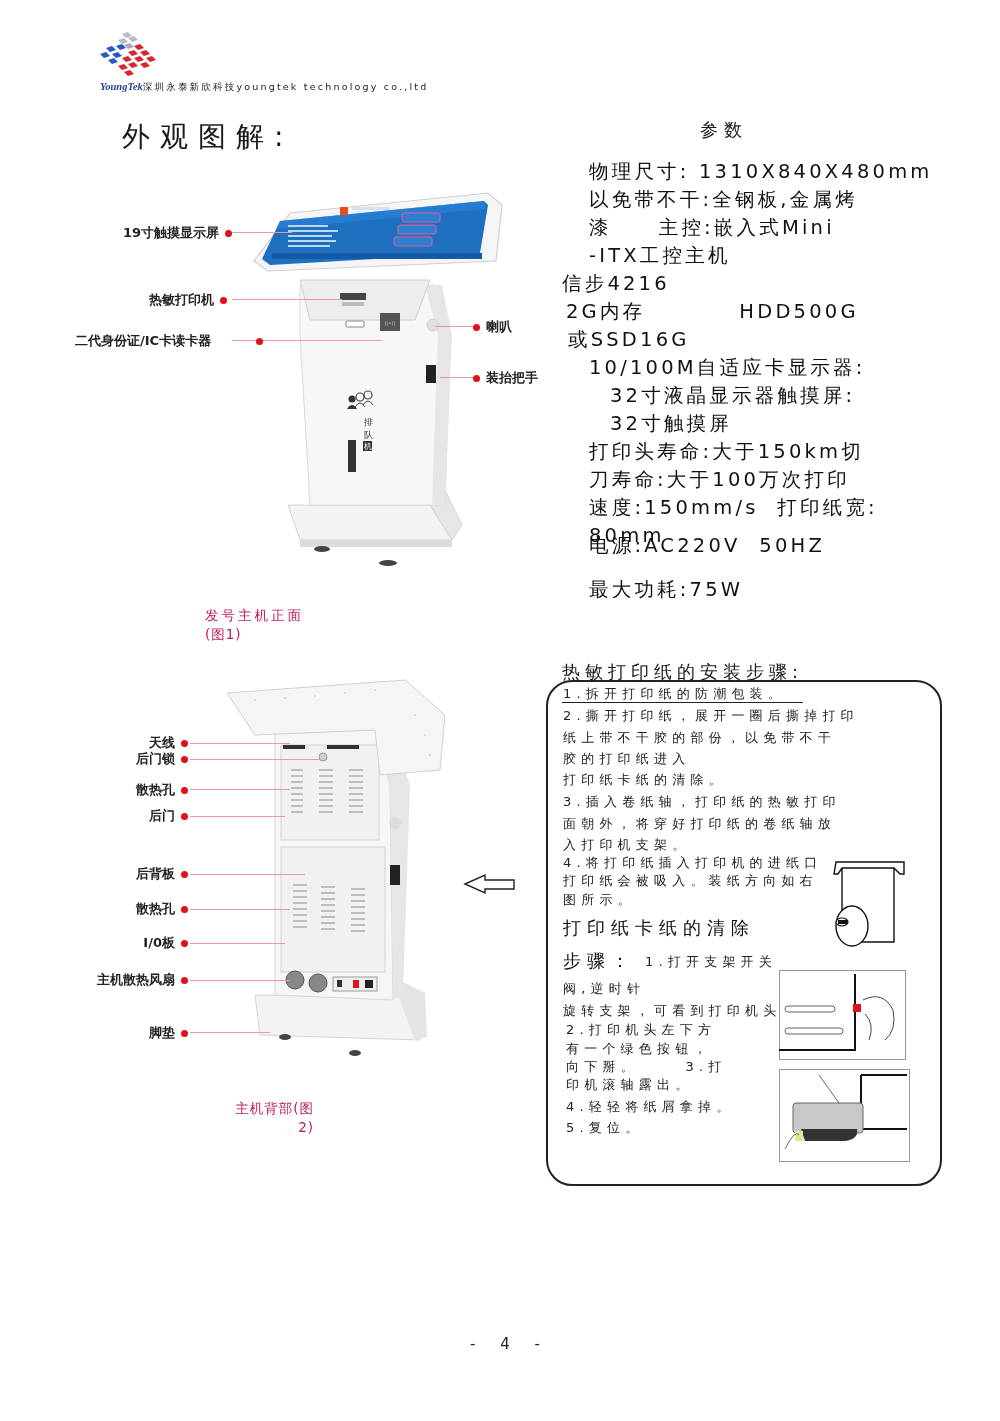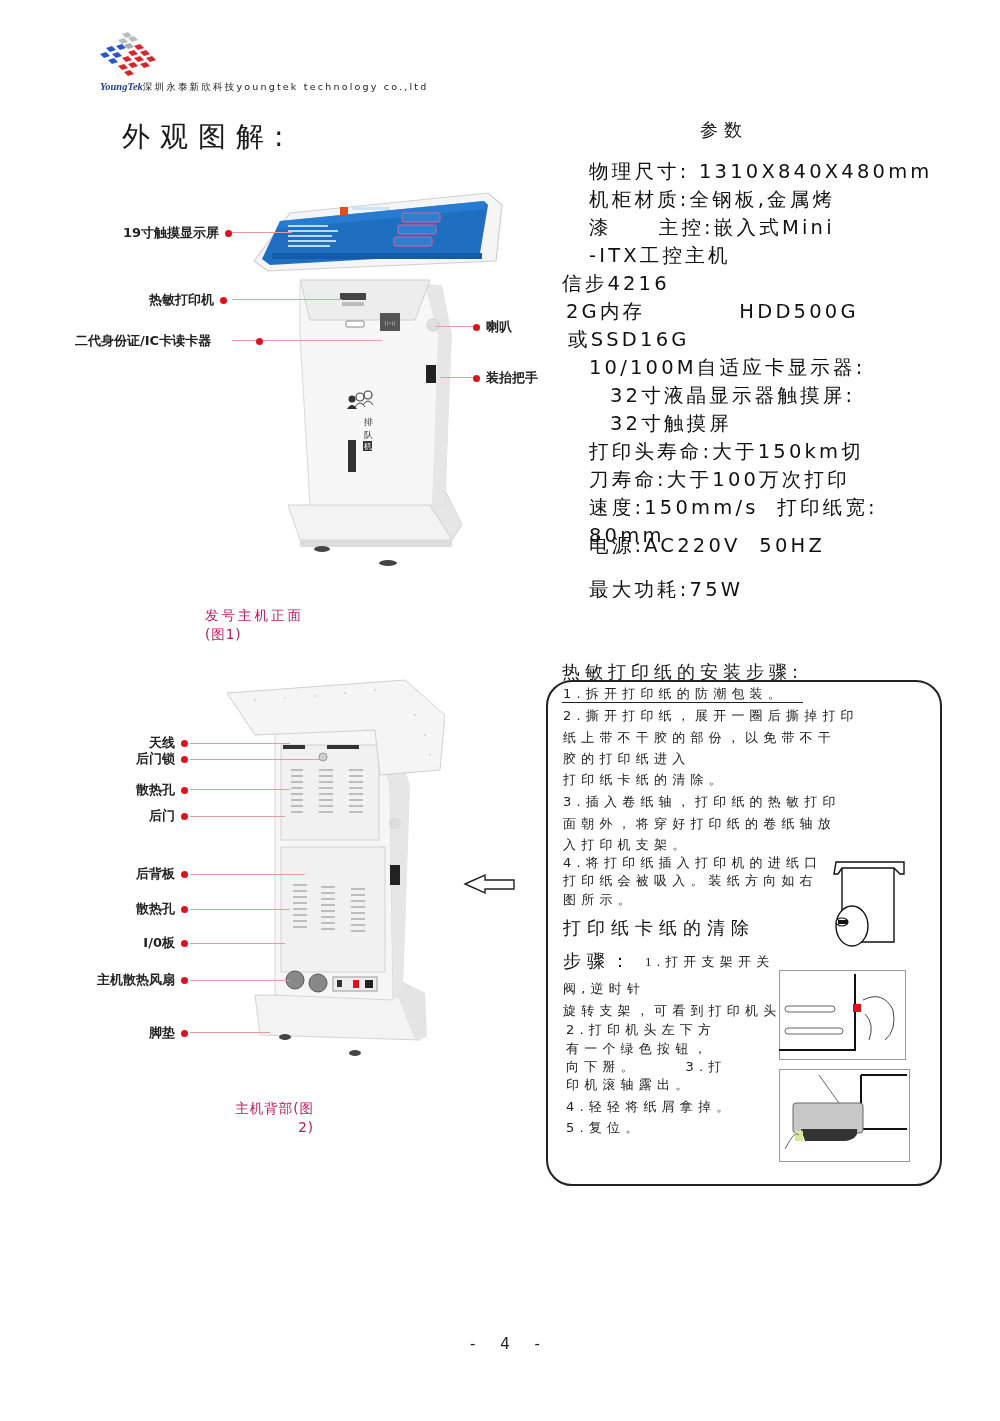--- a/index.html
+++ b/index.html
@@ -60,21 +60,21 @@
   </g>
 </svg>
 <div class="abs brand-line">
   <span class="brand-name">YoungTek</span><span>深圳永泰新欣科技youngtek technology co.,ltd</span>
 </div>
 
 <div class="abs title">外观图解:</div>
 <div class="abs params-heading">参数</div>
 
 <div class="spec" style="left:589px; top:158px;">物理尺寸: 1310X840X480mm</div>
-<div class="spec" style="left:589px; top:186px;">机柜材质:全钢板,金属烤</div>
+<div class="spec" style="left:589px; top:186px;">以免带不干:全钢板,金属烤</div>
 <div class="spec" style="left:589px; top:214px; white-space:pre;">漆     主控:嵌入式Mini</div>
 <div class="spec" style="left:589px; top:242px;">-ITX工控主机</div>
 <div class="spec" style="left:562px; top:270px;">信步4216</div>
 <div class="spec" style="left:566px; top:298px; white-space:pre;">2G内存          HDD500G</div>
 <div class="spec" style="left:568px; top:326px;">或SSD16G</div>
 <div class="spec" style="left:589px; top:354px;">10/100M自适应卡显示器:</div>
 <div class="spec" style="left:610px; top:382px;">32寸液晶显示器触摸屏:</div>
 <div class="spec" style="left:610px; top:410px;">32寸触摸屏</div>
 <div class="spec" style="left:589px; top:438px;">打印头寿命:大于150km切</div>
 <div class="spec" style="left:589px; top:466px;">刀寿命:大于100万次打印</div>
@@ -294,21 +294,21 @@
 <svg class="abs" style="left:828px; top:860px;" width="82" height="88" viewBox="0 0 82 88">
   <path d="M8,2 H76 V14 H72 L66,8 H14 L10,14 H6 Z" fill="#fff" stroke="#111" stroke-width="1.4"></path>
   <path d="M14,8 V56 M66,8 V82 H28" fill="none" stroke="#111" stroke-width="1.4"></path>
   <ellipse cx="24" cy="66" rx="16" ry="20" fill="#fff" stroke="#111" stroke-width="1.4"></ellipse>
   <ellipse cx="14" cy="62" rx="6" ry="4" fill="#fff" stroke="#111" stroke-width="1.2"></ellipse>
   <rect x="10" y="60" width="10" height="4" fill="#111"></rect>
 </svg>
 
 <div class="sub-heading" style="left:563px; top:916px;">打印纸卡纸的清除</div>
 <div class="sub-heading" style="left:563px; top:949px;">步骤：</div>
-<div class="step" style="left:645px; top:952px;font-family:Liberation Serif, serif;">1.打开支架开关</div>
+<div class="step" style="left:645px; top:952px;">1.打开支架开关</div>
 <div class="step" style="left:563px; top:979px;">阀,逆时针</div>
 <div class="step" style="left:563px; top:1001px;">旋转支架，可看到打印机头。</div>
 <div class="step" style="left:566px; top:1020px;">2.打印机头左下方</div>
 <div class="step" style="left:566px; top:1039px;">有一个绿色按钮，</div>
 <div class="step" style="left:566px; top:1057px; white-space:pre;">向下掰。     3.打</div>
 <div class="step" style="left:566px; top:1075px;">印机滚轴露出。</div>
 <div class="step" style="left:566px; top:1097px;">4.轻轻将纸屑拿掉。</div>
 <div class="step" style="left:566px; top:1118px;">5.复位。</div>
 
 <svg class="abs" style="left:779px; top:970px;" width="127" height="90" viewBox="0 0 127 90">

